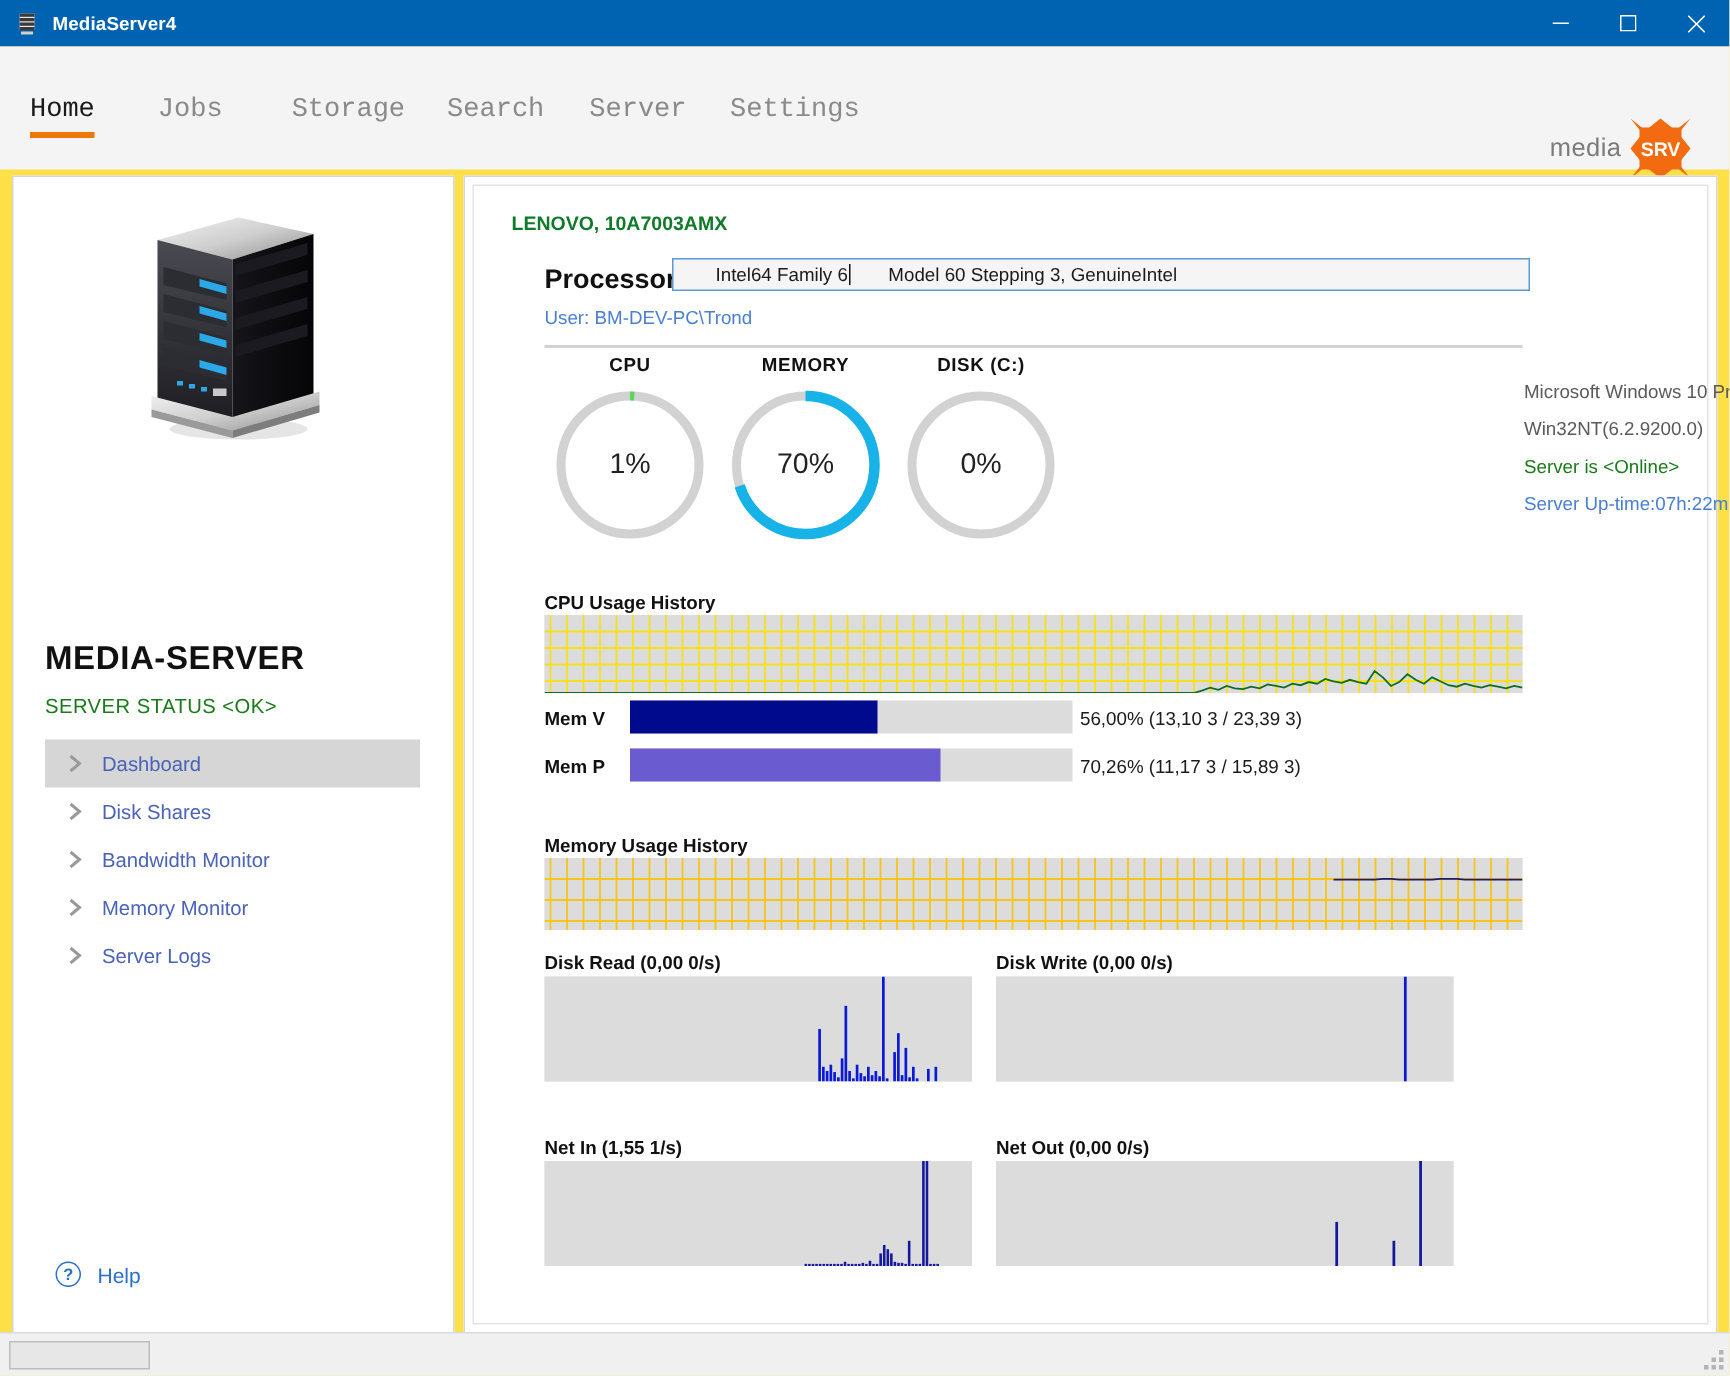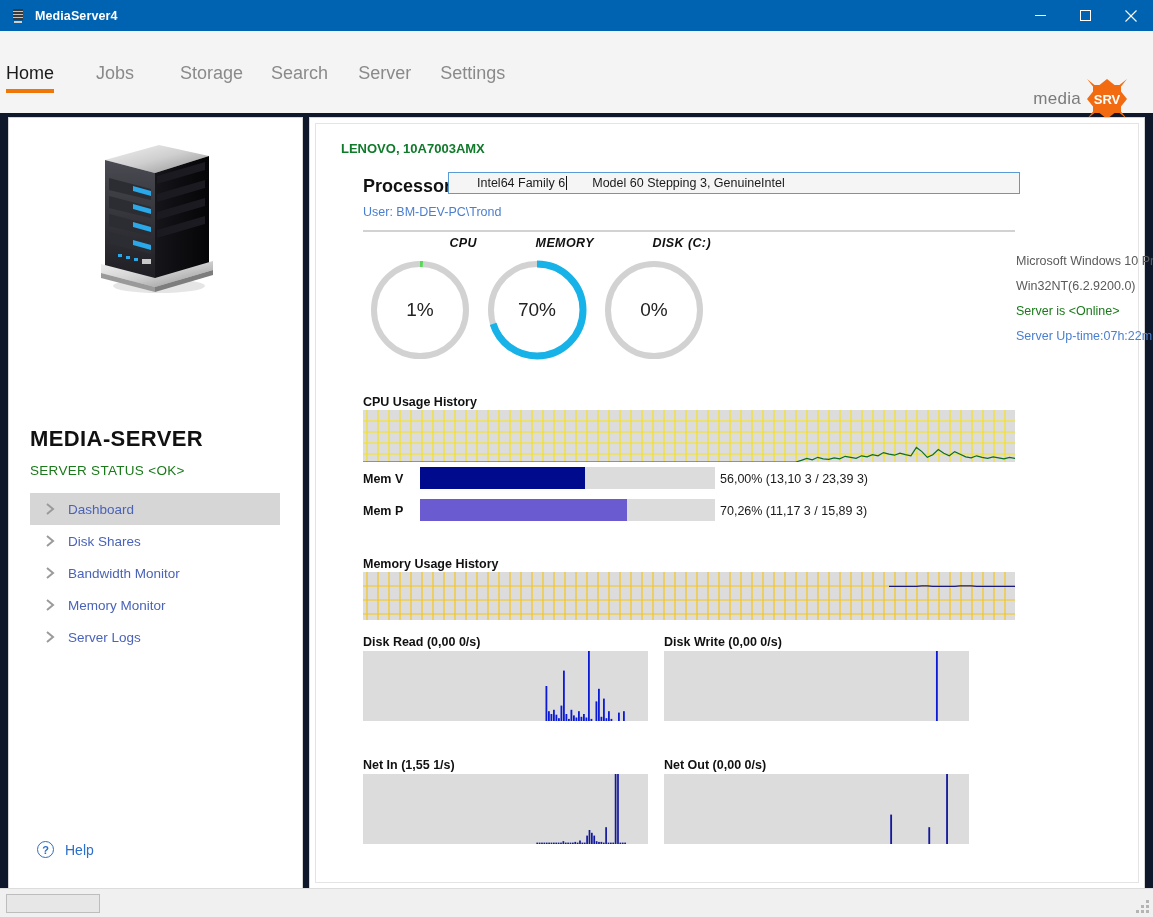--- a/index.html
+++ b/index.html
@@ -2,21 +2,21 @@
 <html><head>
 <meta charset="utf-8">
 <style>
   * { box-sizing: border-box; margin: 0; padding: 0; }
   html, body {
     width: 1153px; height: 917px;
     font-family: "Liberation Sans", sans-serif;
     background: #f0f0f0;
     overflow: hidden;
   }
-  .app { position: relative; width: 1153px; height: 917px; background:#0f172a; }
+  .app { position: relative; width: 1153px; height: 917px; background:#fde047; }
 
   
   .titlebar {
     position:absolute; left:0; top:0; width:1153px; height:31px;
     background:#0063b1; display:flex; align-items:center;
   }
   .titlebar .tb-icon {
     width:16px; height:16px; margin-left:10px; margin-right:9px;
     position:relative; flex:none;
   }
@@ -28,21 +28,21 @@
     width:45px; height:31px; display:flex; align-items:center; justify-content:center;
     color:#fff; font-size:13px; line-height:1;
   }
   .winbtn svg { display:block; }
 
   
   .header {
     position:absolute; left:0; top:31px; width:1153px; height:82px;
     background:#f4f4f4;
   }
-  .tabs { position:absolute; left:6px; top:32px; display:flex; align-items:flex-start; }
+  .tabs { position:absolute; left:20px; top:32px; display:flex; align-items:flex-start;font-family:Liberation Mono, monospace; }
   .tab {
     font-size:18px; color:#8a8a8a; font-weight:400;
     position:relative; padding-bottom:9px; white-space:nowrap;
   }
   .tab.active { color:#1a1a1a; }
   .tab.active .underline {
     position:absolute; left:0; bottom:0; height:4px; background:#ee7708;
     width:100%;
   }
   .logo {
@@ -120,21 +120,21 @@
     position:absolute; left:47px; top:81px; font-size:12.5px; color:#4a7fd0;
   }
   .hrule {
     position:absolute; left:47px; top:106px; width:652px; height:2px; background:#d2d2d2;
   }
 
   
   .gauges { position:absolute; left:47px; top:112px; }
   .gauge { position:absolute; width:114px; }
   .gauge .g-label {
-    text-align:right; font-size:12.5px; font-weight:bold; color:#111; letter-spacing:.4px;font-style:italic;
+    text-align:center; font-size:12.5px; font-weight:bold; color:#111; letter-spacing:.4px;
   }
   .gauge .g-ring { position:relative; width:104px; height:104px; margin:8px auto 0; }
   .gauge .g-pct {
     position:absolute; left:0; top:0; width:104px; height:104px;
     display:flex; align-items:center; justify-content:center;
     font-size:19px; color:#222;
   }
   .sysinfo { position:absolute; left:700px; top:130px; width:250px; }
   .sysinfo div { font-size:12.5px; margin-bottom:11px; color:#5a5a5a; }
   .sysinfo .online { color:#1a7a1a; }

